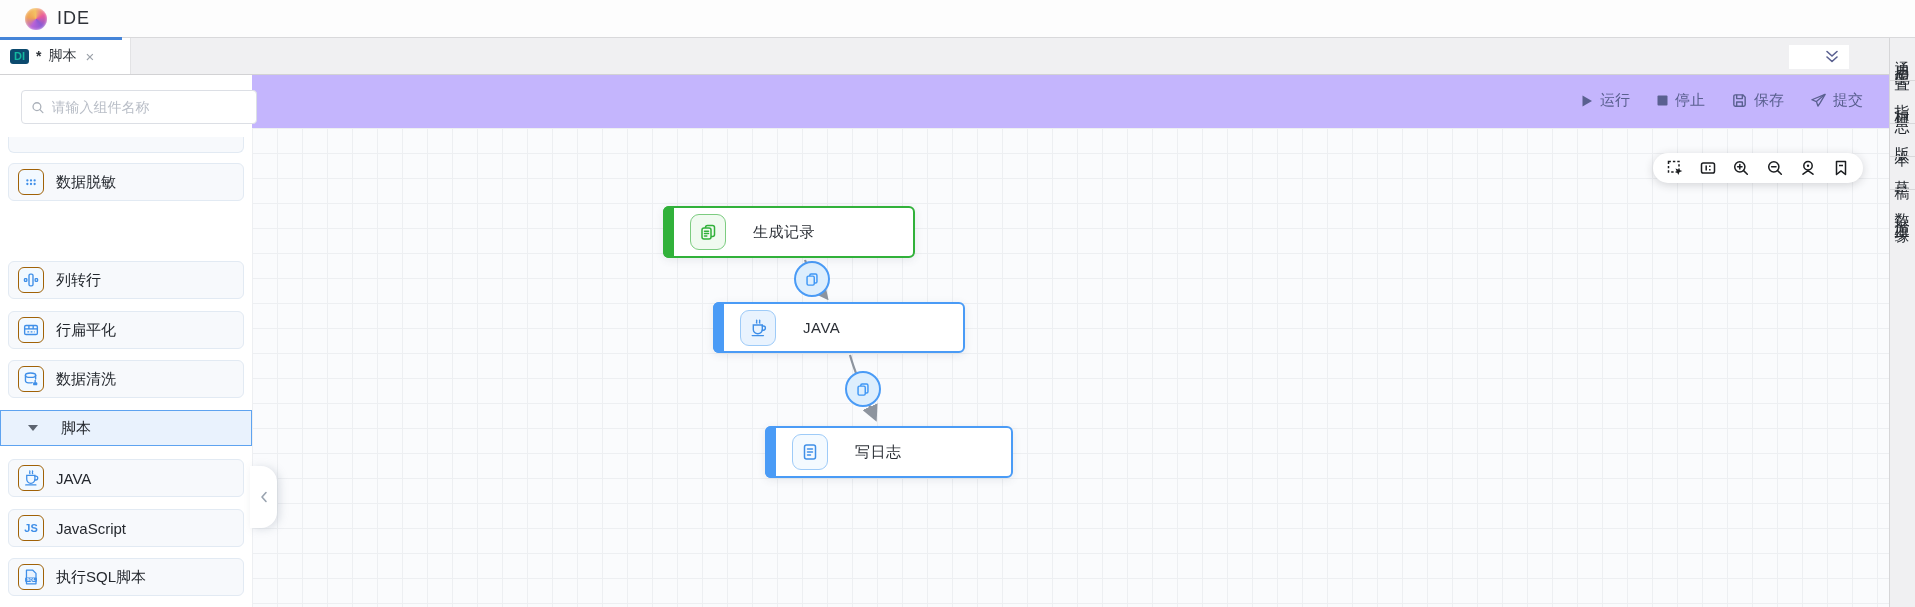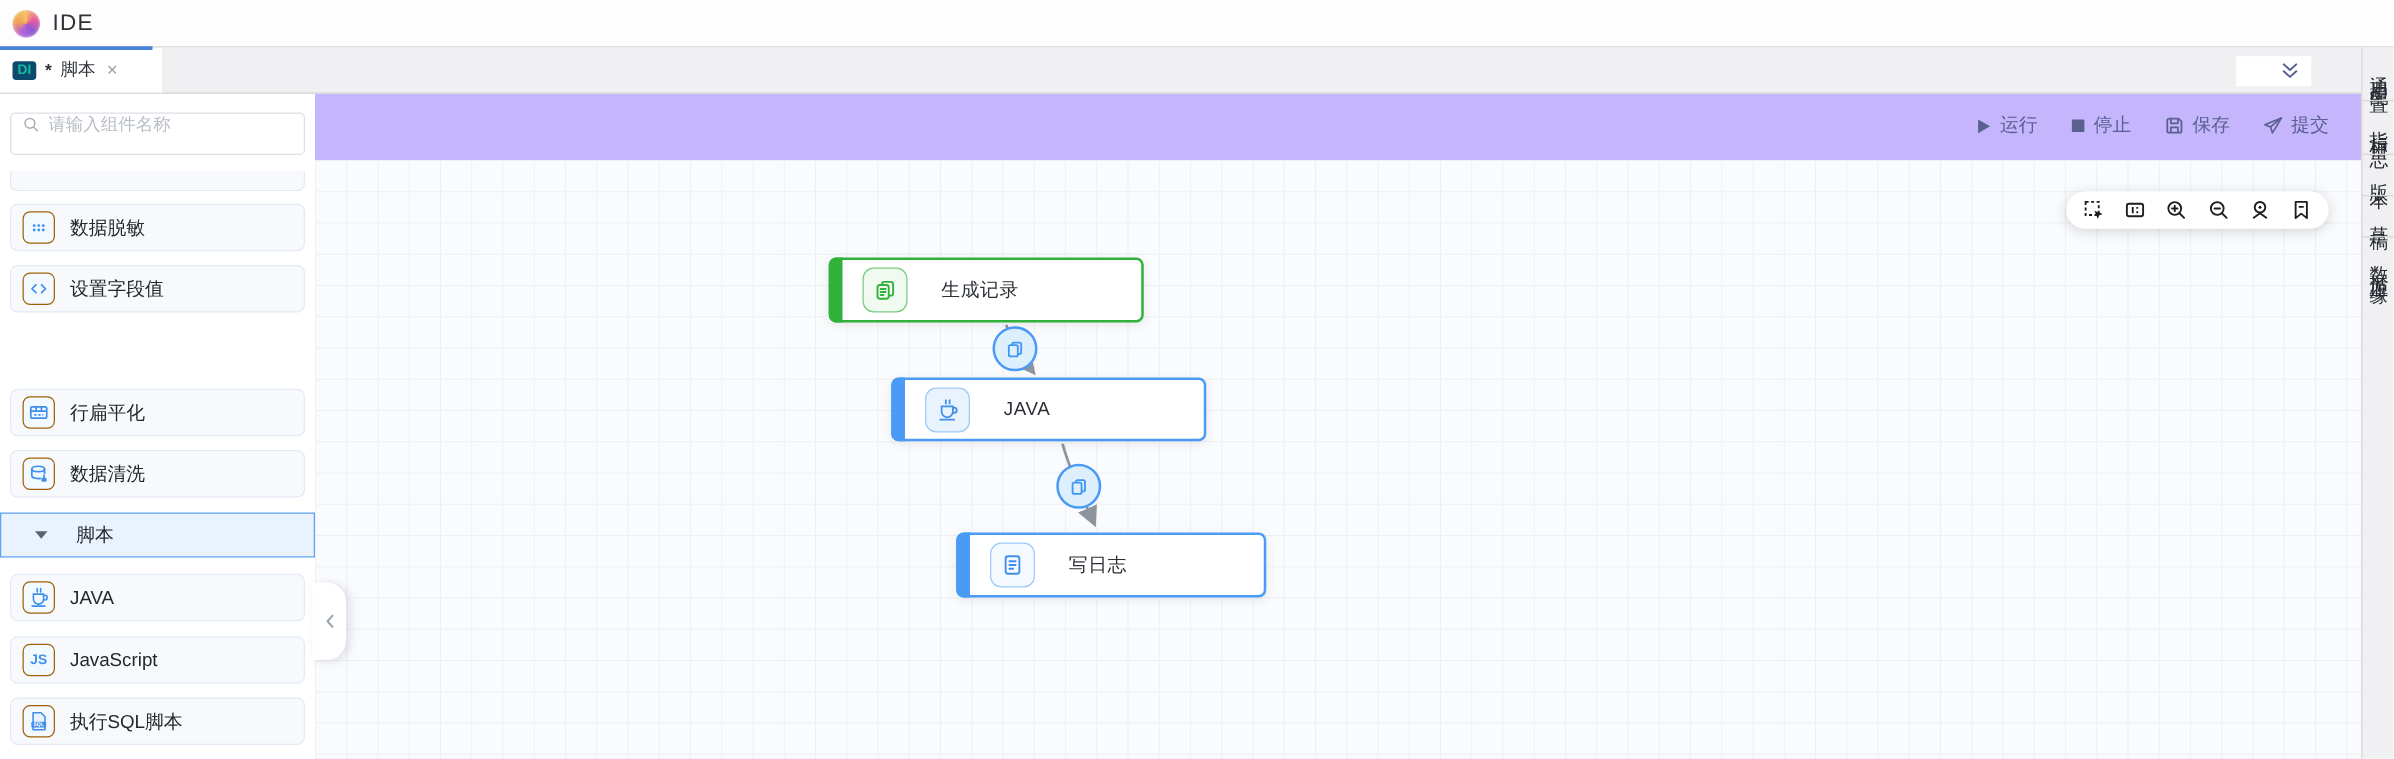--- a/index.html
+++ b/index.html
@@ -1,37 +1,37 @@
 <!DOCTYPE html>
 <html><head>
 <meta charset="utf-8">
 <style>
   *{box-sizing:border-box;margin:0;padding:0}
   html,body{overflow:hidden}
   body{font-family:"Liberation Sans","DejaVu Sans",sans-serif;background:#fff}
   #root{position:relative;width:1915px;height:607px;background:#fff}
 
   
-  .topbar{position:absolute;left:0;top:0;width:1915px;height:38px;background:#fdfdfd;border-bottom:1px solid #d9d9db;display:flex;align-items:center;padding-left:10px;z-index:6}
+  .topbar{position:absolute;left:0;top:0;width:1915px;height:38px;background:#fdfdfd;border-bottom:1px solid #d9d9db;display:flex;align-items:center;padding-left:25px;z-index:6}
   .logo{width:22px;height:22px;border-radius:50%;background:conic-gradient(from 210deg,#b963d8,#f0a254,#f4c163,#e85a9d,#8d5bd4,#b963d8);box-shadow:inset 0 0 3px rgba(255,255,255,.7)}
   .app-title{font-size:18px;color:#2e3238;margin-left:10px;letter-spacing:1px}
   .topbar-accent{position:absolute;left:0;top:37px;width:122px;height:3px;background:#4584d8;z-index:7}
 
   
   .tabrow{position:absolute;left:0;top:38px;width:1889px;height:37px;background:#f0f0f2;border-bottom:1px solid #d2d2d4;z-index:5}
   .file-tab{position:absolute;left:0;top:0;width:131px;height:36px;background:#fff;border-right:1px solid #e3e3e5;display:flex;align-items:center;gap:7px;padding:0 10px;cursor:pointer}
   .di-badge{font-size:11px;font-weight:bold;color:#14b8a0;background:#0c4a6e;border-radius:3px;padding:1px 4px;line-height:13px}
   .dirty{color:#2e3238;font-weight:bold;font-size:14px}
   .tab-label{font-size:14px;color:#2e3238}
   .tab-close{color:#9aa0a8;font-size:15px;margin-left:2px;cursor:pointer}
   .tab-collapse{position:absolute;right:40px;top:7px;width:60px;height:24px;background:#fff;display:flex;align-items:center;justify-content:flex-end;padding-right:8px;cursor:pointer}
 
   
   .sidebar{position:absolute;left:0;top:75px;width:252px;height:532px;background:#fff;z-index:4}
-  .search{position:absolute;left:8px;top:15px;width:236px;height:32px;border:1px solid #dcdfe5;border-radius:4px;background:#fff;display:flex;align-items:flex-end;gap:7px;padding:16px 9px}
+  .search{position:absolute;left:21px;top:15px;width:236px;height:32px;border:1px solid #dcdfe5;border-radius:4px;background:#fff;display:flex;align-items:center;gap:7px;padding:16px 9px}
   .search input{border:none;outline:none;width:100%;font-size:14px;color:#333;font-family:inherit;background:transparent}
   .search input::placeholder{color:#b9bec7}
   .comp-item{position:absolute;left:8px;width:236px;height:38px;background:#f7f9fc;border:1px solid #e2eaf3;border-radius:6px;display:flex;align-items:center;gap:12px;padding:0 9px;cursor:grab}
   .comp-item.partial-top{height:16px;border-top:none;border-radius:0 0 6px 6px}
   .icon-box{width:26px;height:26px;flex:none;border:1px solid #a16207;border-radius:6px;background:#f2f9ff;display:flex;align-items:center;justify-content:center;color:#3f8fe8}
   .comp-label{font-size:15px;font-weight:400;color:#24282e;white-space:nowrap}
   .group-header{position:absolute;left:0;width:252px;height:36px;background:#e9f2fd;border:1px solid #5ea3f0;display:flex;align-items:center;gap:23px;padding-left:27px;cursor:pointer}
   .tri-down{width:0;height:0;border-left:5px solid transparent;border-right:5px solid transparent;border-top:6px solid #5c6470}
   .collapse-handle{position:absolute;left:250px;top:466px;width:27px;height:62px;background:#fff;border-radius:0 16px 16px 0;box-shadow:3px 1px 8px rgba(140,150,165,.28);display:flex;align-items:center;justify-content:center;z-index:8;cursor:pointer;color:#9aa4b0}
 
@@ -111,30 +111,31 @@
             <circle cx="11" cy="9.3" r="1.25"></circle>
             <circle cx="15" cy="9.3" r="1.25"></circle>
             <circle cx="7" cy="13.2" r="1.25"></circle>
             <circle cx="11" cy="13.2" r="1.25"></circle>
             <circle cx="15" cy="13.2" r="1.25"></circle>
           </svg>
       </span>
       <span class="comp-label">数据脱敏</span>
     </div>
 
-    <div class="comp-item" style="top:137px">
-      <span class="icon-box">
-        <svg width="20" height="20" viewBox="0 0 22 22" fill="none" stroke="#3f8fe8" stroke-width="1.5" stroke-linecap="round" stroke-linejoin="round">
-            <polyline points="8.5,7.5 5,11 8.5,14.5"></polyline>
-            <polyline points="13.5,7.5 17,11 13.5,14.5"></polyline>
-          </svg>
-      </span>
-      <span class="comp-label">设置字段值</span>
-    </div>
-
+
+    <div class="comp-item" style="top:186px">
+      <span class="icon-box">
+        <svg width="20" height="20" viewBox="0 0 22 22" fill="none" stroke="#3f8fe8" stroke-width="1.5" stroke-linejoin="round">
+            <rect x="8.8" y="4.5" width="4.4" height="13" rx="1.6"></rect>
+            <rect x="3.8" y="9.5" width="2.6" height="3" rx=".8"></rect>
+            <rect x="15.6" y="9.5" width="2.6" height="3" rx=".8"></rect>
+          </svg>
+      </span>
+      <span class="comp-label">列转行</span>
+    </div>
 
     <div class="comp-item" style="top:236px">
       <span class="icon-box">
         <svg width="20" height="20" viewBox="0 0 22 22" fill="none" stroke="#3f8fe8" stroke-width="1.5" stroke-linejoin="round">
             <rect x="4" y="6" width="14" height="10" rx="1.5"></rect>
             <line x1="4" y1="9.8" x2="18" y2="9.8"></line>
             <line x1="8.7" y1="6" x2="8.7" y2="9.8"></line>
             <line x1="13.4" y1="6" x2="13.4" y2="9.8"></line>
             <line x1="7" y1="13" x2="15" y2="13" stroke-dasharray="2 1.6"></line>
           </svg>

